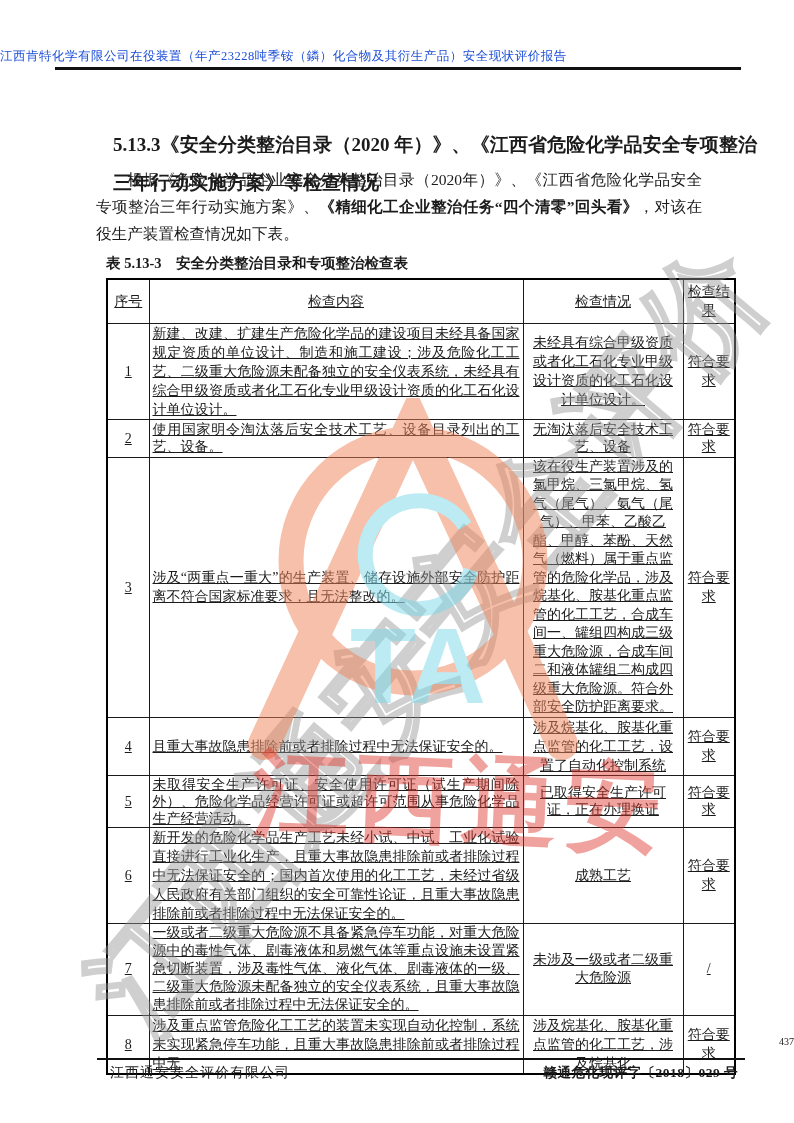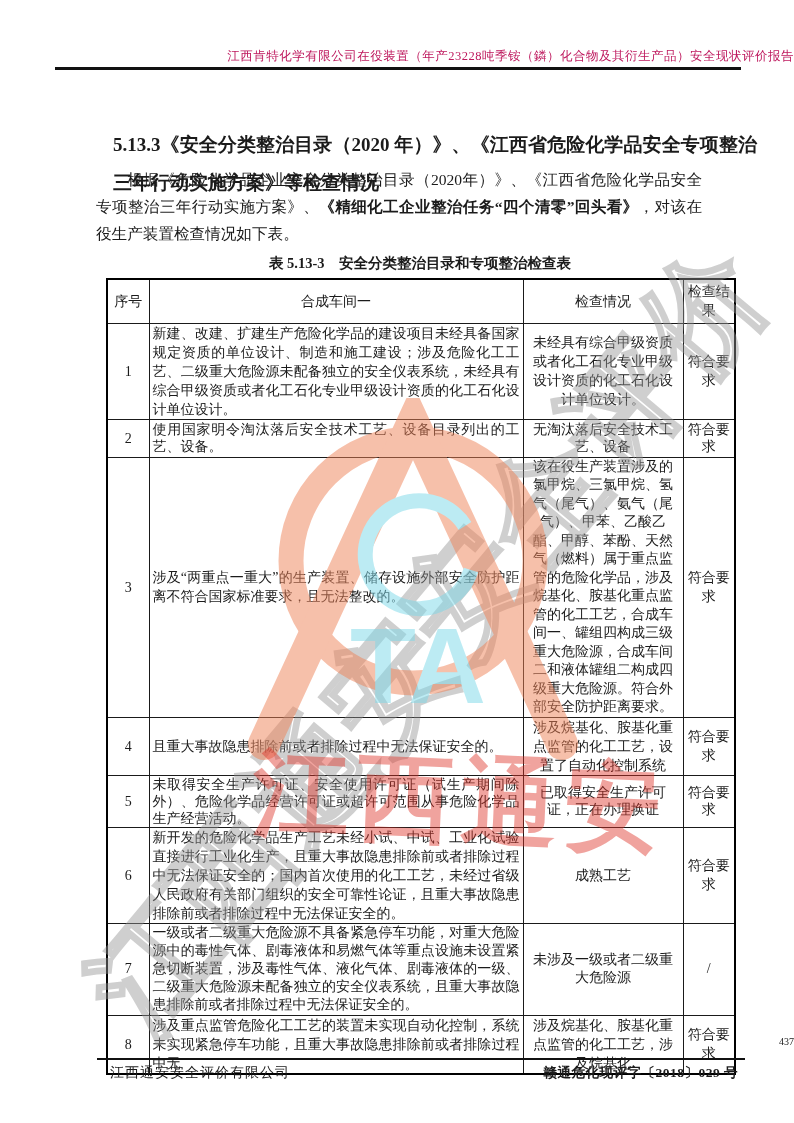--- a/index.html
+++ b/index.html
@@ -1,34 +1,34 @@
 <!DOCTYPE html>
 <html><head>
 <meta charset="utf-8">
 <style>
   html,body{margin:0;padding:0;background:#888;}
   .page{
     position:relative;width:794px;height:1123px;margin:0 auto;background:#ffffff;
     font-family:"Liberation Serif","DejaVu Serif",serif;color:#1b1b1b;overflow:hidden;
   }
   
-  .hdr-title{position:absolute;top:48px;left:0;width:794px;text-align:right;
-    font-size:12.5px;letter-spacing:.5px;color:#be185d;}
+  .hdr-title{position:absolute;top:48px;left:0;width:794px;text-align:left;
+    font-size:12.5px;letter-spacing:.5px;color:#1d4ed8;}
   .hdr-rule{position:absolute;top:67px;left:55px;width:686px;height:2.5px;background:#111;}
   
   .heading{position:absolute;top:110px;left:97px;width:644px;margin:16px;
     font-size:19px;font-weight:bold;line-height:38px;text-align:justify;}
   .para{position:absolute;top:166px;left:96px;width:606px;margin:0;
     font-size:15.6px;line-height:27px;text-align:justify;text-indent:2em;}
   .para .b{font-weight:bold;}
   
-  .caption{position:absolute;top:254px;left:106px;width:628px;text-align:center;
+  .caption{position:absolute;top:254px;left:106px;width:628px;text-align:left;
     font-size:14.5px;font-weight:bold;}
   table.chk{position:absolute;top:278px;left:106px;width:628px;
-    border-collapse:collapse;table-layout:fixed;border:2px solid #000;}
+    border-collapse:collapse;table-layout:fixed;border:2px solid #000;text-decoration:underline;}
   table.chk td,table.chk th{border:1.5px solid #1a1a1a;font-size:14px;line-height:19px;
     font-weight:normal;padding:0 3px;text-align:center;vertical-align:middle;overflow:hidden;}
   table.chk td.just{text-align:justify;}
   tr.hr{height:44px;} tr.r1{height:96px;} tr.r2{height:38px;} tr.r3{height:222px;}
   tr.r4{height:58px;} tr.r5{height:52px;} tr.r6{height:95px;} tr.r7{height:92px;} tr.r8{height:46px;}
   tr.r2 td{line-height:17px;} tr.r5 td{line-height:17px;} tr.r7 td{line-height:18px;}
   tr.r3 td.sit{line-height:18.5px;text-align:center;}
   
   .pageno{position:absolute;top:1036px;left:0;width:794px;text-align:right;font-size:10px;}
   .ftr-rule{position:absolute;top:1058px;left:97px;width:648px;height:1.5px;background:#111;}
@@ -60,21 +60,21 @@
   <table class="chk">
     <colgroup>
         <col style="width:42px">
         <col style="width:374px">
         <col style="width:160px">
         <col style="width:52px">
       </colgroup>
     <tbody>
         <tr class="hr">
       <th>序号</th>
-      <th>合成车间一</th>
+      <th>检查内容</th>
       <th>检查情况</th>
       <th>检查结果</th>
     </tr>
     <tr class="r1">
       <td>1</td>
       <td class="just">新建、改建、扩建生产危险化学品的建设项目未经具备国家规定资质的单位设计、制造和施工建设；涉及危险化工工艺、二级重大危险源未配备独立的安全仪表系统，未经具有综合甲级资质或者化工石化专业甲级设计资质的化工石化设计单位设计。</td>
       <td class="sit">未经具有综合甲级资质或者化工石化专业甲级设计资质的化工石化设计单位设计。</td>
       <td>符合要求</td>
     </tr>
     <tr class="r2">

